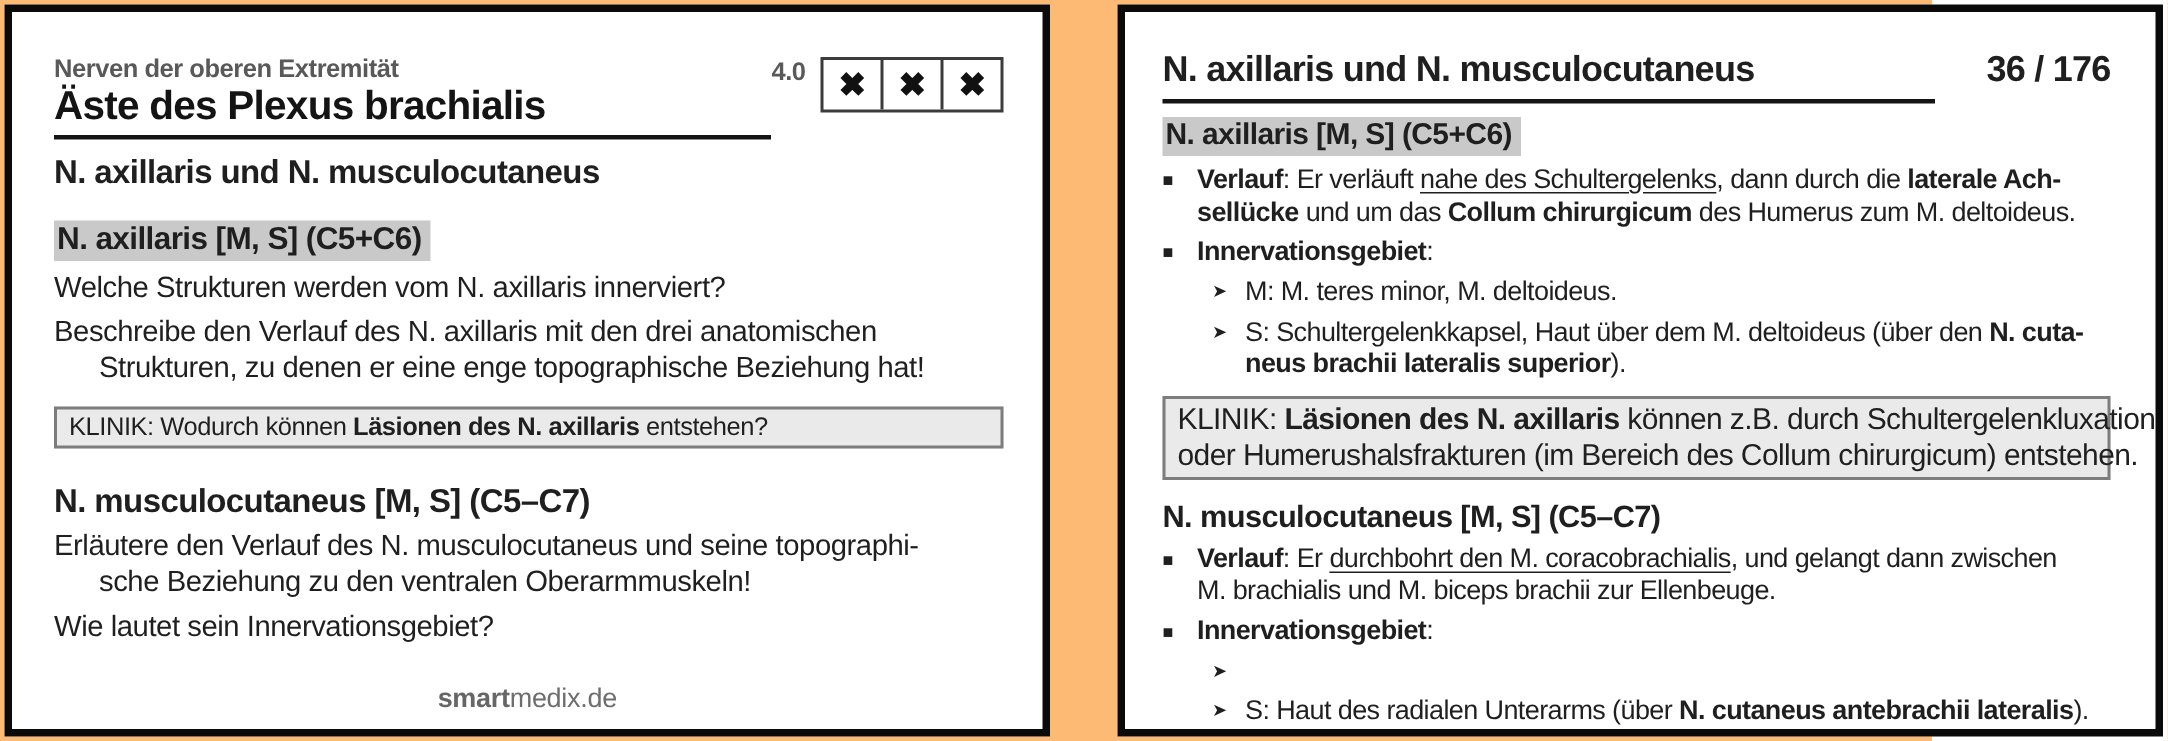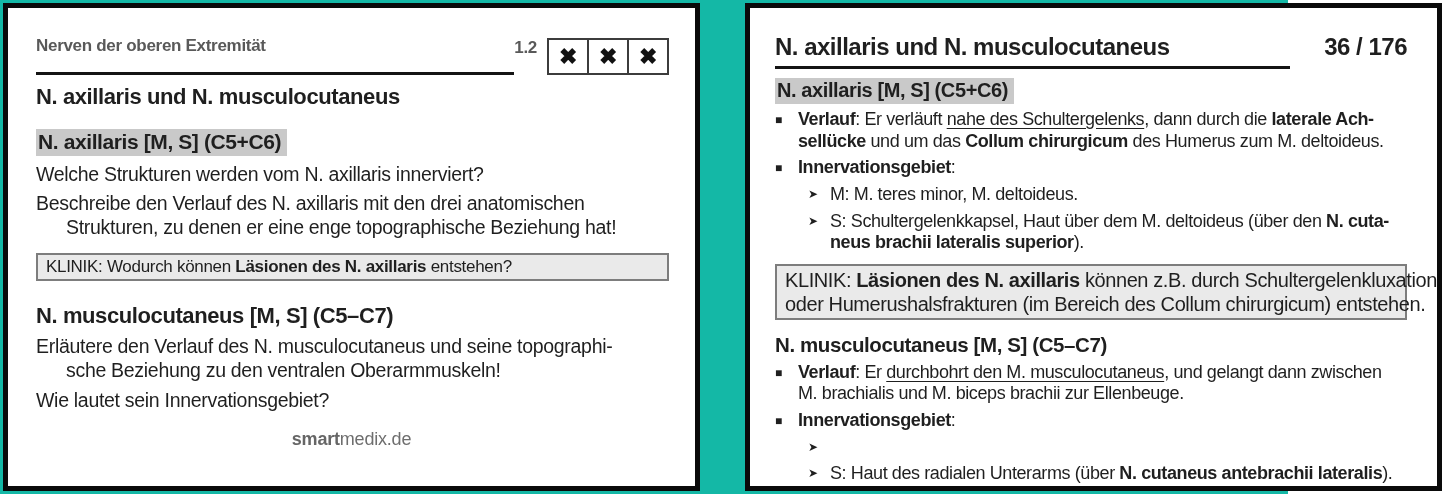--- a/index.html
+++ b/index.html
@@ -1,16 +1,16 @@
 <!DOCTYPE html>
 <html><head>
 <meta charset="utf-8">
 <style>
   html,body{margin:0;padding:0;background:#ffffff;}
-  .stage{position:relative;width:1288px;height:494px;background:#14b8a6;
+  .stage{position:relative;width:1288px;height:494px;background:#fdba74;
          font-family:"Liberation Sans",sans-serif;color:#1f1f1f;}
   .card{position:absolute;top:3px;height:488px;width:697px;background:#ffffff;
         border:5px solid #0a0a0a;box-sizing:border-box;overflow:hidden;}
   .card-left{left:3px;}
   .card-right{left:745px;}
 
   
   .lc-inner{position:relative;height:100%;padding:28px 26px 0 28px;box-sizing:border-box;
             letter-spacing:-0.3px;}
   .lc-header{display:flex;justify-content:space-between;}
@@ -25,21 +25,21 @@
   .xcell:last-child{border-right:none;}
   .subtitle{font-size:22px;font-weight:bold;margin-top:9px;letter-spacing:-0.4px;}
   .hl-heading{display:inline-block;background:#c9c9c9;font-size:21px;font-weight:bold;
               padding:1px 6px 2px 2px;margin-top:19px;letter-spacing:-0.4px;}
   .q{font-size:19.5px;line-height:24px;white-space:pre;padding-left:30px;text-indent:-30px;
      margin-top:6px;}
   .q.first{margin-top:5px;}
   .klinik{border:2px solid #7d7d7d;background:#eaeaea;font-size:17px;line-height:24px;
           padding:0 8px;margin-top:14px;white-space:pre;}
   .sec2-heading{font-size:22px;font-weight:bold;margin-top:22px;letter-spacing:-0.4px;}
-  .brand{position:absolute;left:0;bottom:36px;width:100%;text-align:center;
+  .brand{position:absolute;left:0;bottom:10px;width:100%;text-align:center;
          font-size:18px;color:#6e6e6e;letter-spacing:-0.2px;}
   .brand .b{font-weight:bold;color:#666666;}
 
   
   .rc-inner{position:relative;height:100%;padding:25px 30px 0 25px;box-sizing:border-box;
             letter-spacing:-0.4px;}
   .rc-header{display:flex;align-items:baseline;}
   .rc-title{flex:1;font-size:24px;font-weight:bold;border-bottom:3px solid #141414;
             padding-bottom:6px;margin-right:34px;letter-spacing:-0.5px;line-height:26px;}
   .progress{font-size:24px;font-weight:bold;letter-spacing:-0.5px;white-space:nowrap;}
@@ -62,23 +62,24 @@
 <body>
 
 <div class="stage">
 
   <div class="card card-left">
     <div class="lc-inner">
 
       <div class="lc-header">
         <div class="lc-head-left">
           <div class="kicker">Nerven der oberen Extremität</div>
+          <div class="lc-title">Äste des Plexus brachialis</div>
         </div>
         <div class="lc-head-right">
-          <div class="card-number">1.2</div>
+          <div class="card-number">4.0</div>
           <div class="xbox">
             <div class="xcell">
                 <span>✖</span>
               </div>
             <div class="xcell">
                 <span>✖</span>
               </div>
             <div class="xcell">
                 <span>✖</span>
               </div>
@@ -133,21 +134,21 @@
 neus brachii lateralis superior</span><span class="seg-normal">).</span></div>
       </div>
 
       <div class="rc-klinik"><span class="seg-normal">KLINIK: </span><span class="seg-bold">Läsionen des N. axillaris</span><span class="seg-normal"> können z.B. durch Schultergelenkluxationen
 oder Humerushalsfrakturen (im Bereich des Collum chirurgicum) entstehen.</span></div>
 
       <div class="rc-sec2">N. musculocutaneus [M, S] (C5–C7)</div>
 
       <div class="bullet">
         <span class="marker">■</span>
-        <div class="rich"><span class="seg-bold">Verlauf</span><span class="seg-normal">: Er </span><span class="seg-underline">durchbohrt den M. musculocutaneus</span><span class="seg-normal">, und gelangt dann zwischen
+        <div class="rich"><span class="seg-bold">Verlauf</span><span class="seg-normal">: Er </span><span class="seg-underline">durchbohrt den M. coracobrachialis</span><span class="seg-normal">, und gelangt dann zwischen
 M. brachialis und M. biceps brachii zur Ellenbeuge.</span></div>
       </div>
       <div class="bullet">
         <span class="marker">■</span>
         <div class="rich"><span class="seg-bold">Innervationsgebiet</span><span class="seg-normal">:</span></div>
       </div>
       <div class="sub">
         <span class="marker">➤</span>
       </div>
       <div class="sub">

